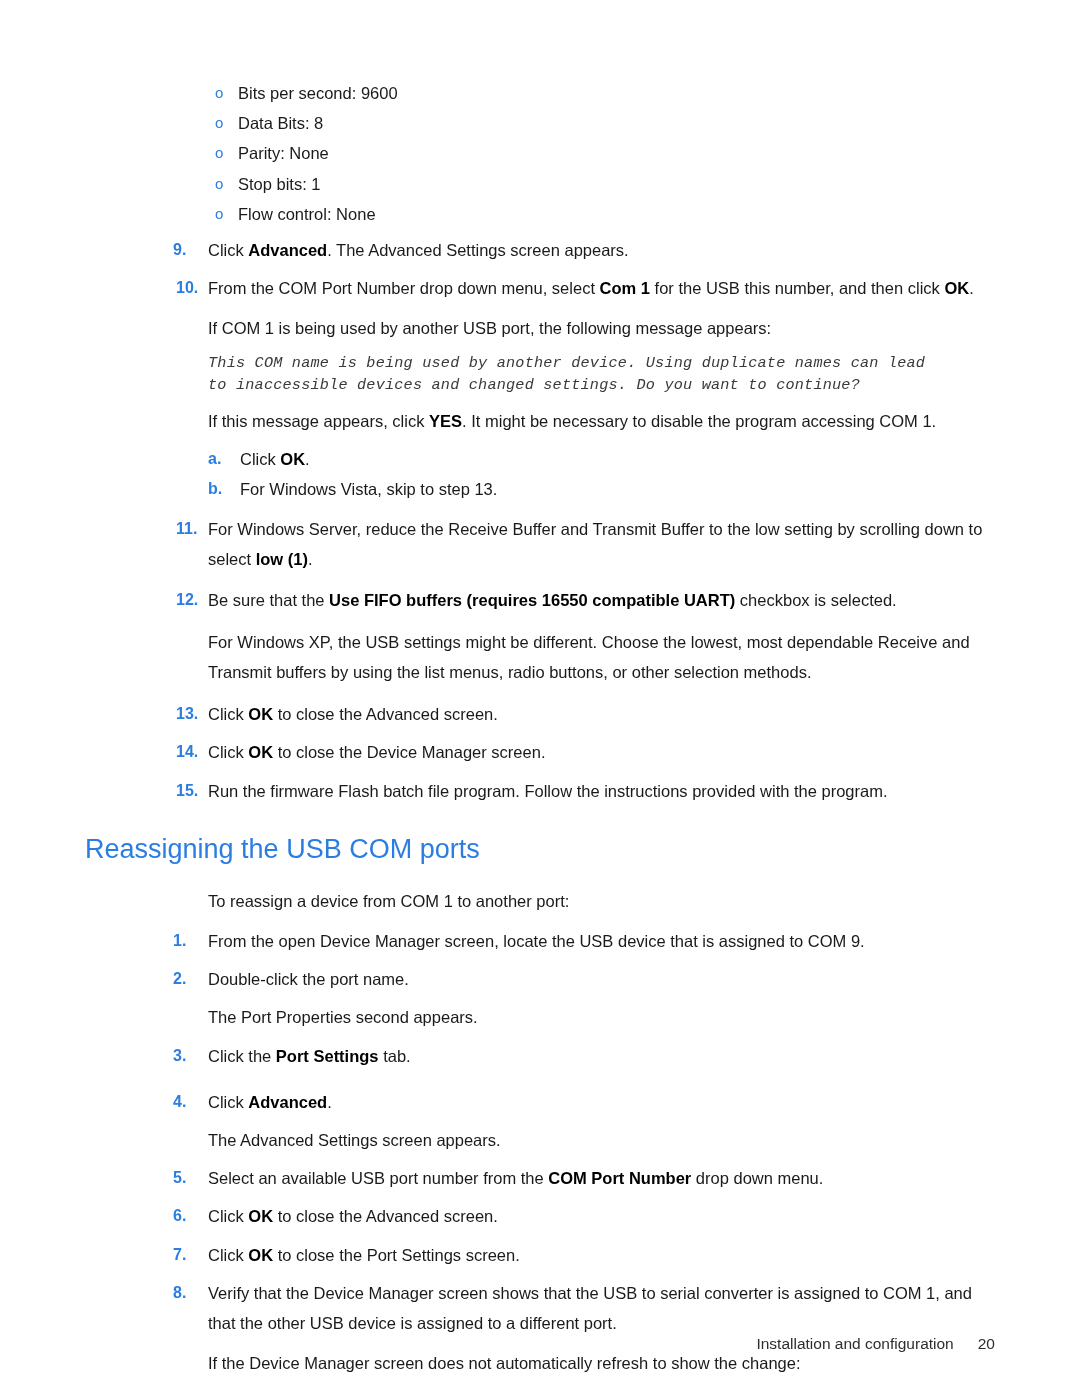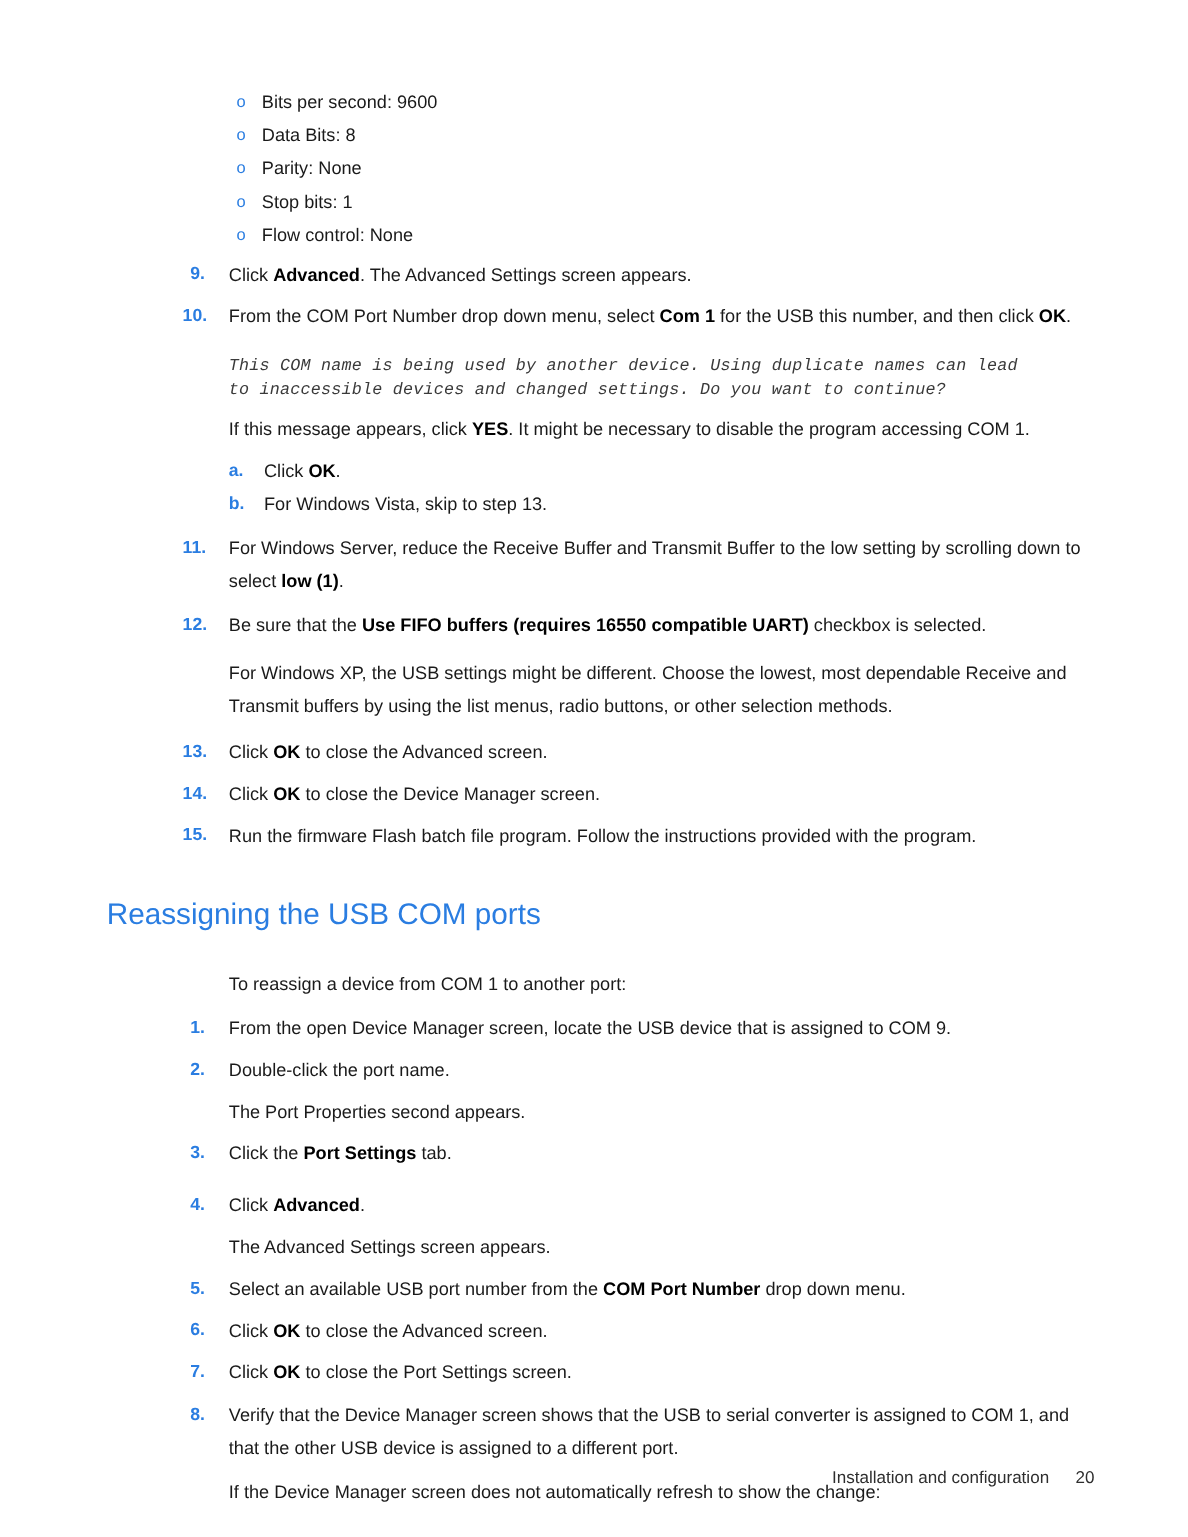--- a/index.html
+++ b/index.html
@@ -51,21 +51,21 @@
     position: absolute;
     left: 88px;
     top: 0;
     width: 32px;
     text-align: left;
     color: #2a7de1;
     font-weight: bold;
     font-size: 16px;
     line-height: 30.2px;
   }
-  .step-num.wide { left: 81px; }
+  .step-num.wide { left: 91px; }
 
   
   .cont {
     padding-left: 123px;
     font-size: 16.5px;
     line-height: 30.2px;
     color: #1a1a1a;
   }
 
   
@@ -97,21 +97,21 @@
     letter-spacing: 0.2px;
   }
   .mono-block div { white-space: pre; font-style: italic; }
 
   
   .section-heading {
     color: #2a7de1;
     font-size: 27px;
     font-weight: normal;
     line-height: 34px;
-    margin: 12px;
+    margin: 0;
     padding: 0;
   }
 
   b, .b { font-weight: bold; color: #000; }
 
   
   .sp-6  { height: 6px; }
   .sp-8  { height: 8px; }
   .sp-10 { height: 10px; }
   .sp-12 { height: 12px; }
@@ -167,20 +167,21 @@
 
   <div class="sp-8"></div>
 
   <div class="step">
     <span class="step-num wide">10.</span>
     <span><span>From the COM Port Number drop down menu, select </span><b>Com 1</b><span> for the USB this number, and then click </span><b>OK</b><span>.</span></span>
   </div>
 
   <div class="sp-10"></div>
 
+  <div class="cont">If COM 1 is being used by another USB port, the following message appears:</div>
 
   <div class="sp-8"></div>
 
   <div class="mono-block">
     <div>This COM name is being used by another device. Using duplicate names can lead</div>
     <div>to inaccessible devices and changed settings. Do you want to continue?</div>
   </div>
 
   <div class="sp-10"></div>
 

